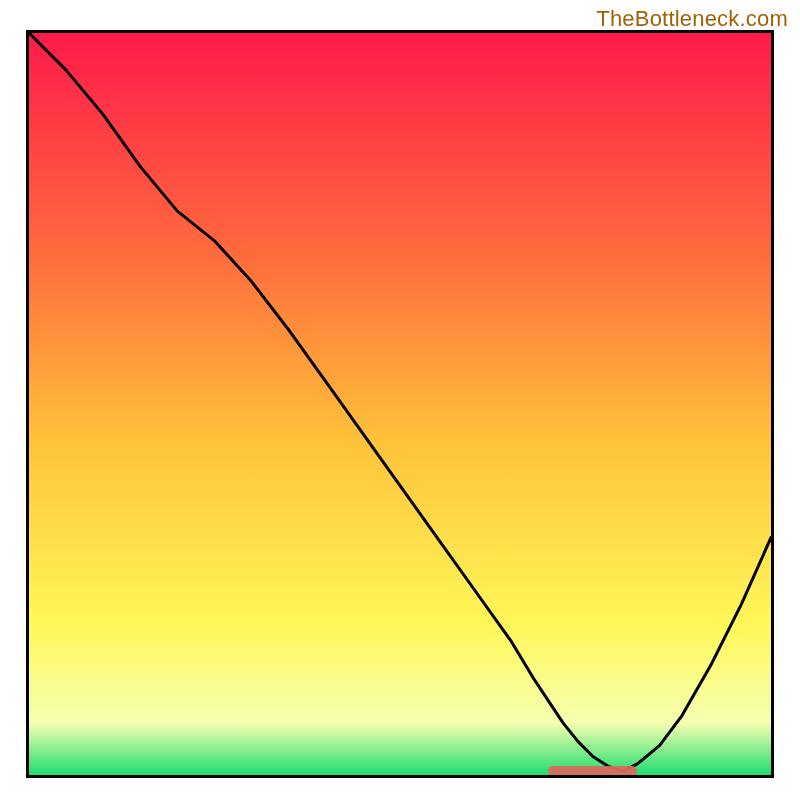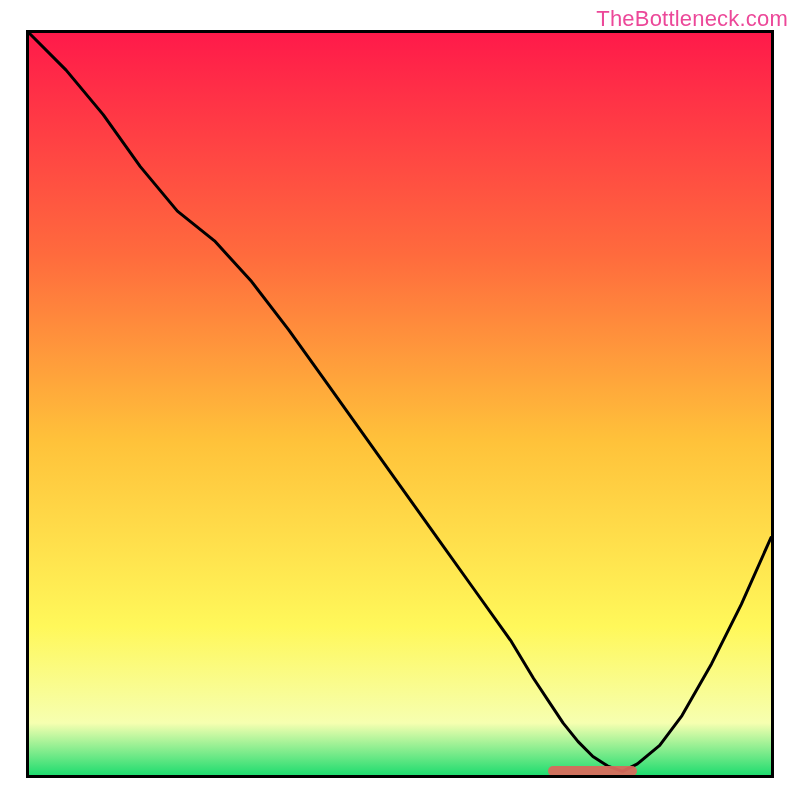--- a/index.html
+++ b/index.html
@@ -14,21 +14,21 @@
   .frame {
     position: relative;
     width: 800px;
     height: 800px;
   }
   .attribution {
     position: absolute;
     top: 6px;
     right: 12px;
     font-size: 22px;
-    color: #ec4899;
+    color: #a16207;
     font-weight: 500;
     letter-spacing: 0.2px;
   }
   .plot-box {
     position: absolute;
     left: 26px;
     top: 30px;
     width: 748px;
     height: 748px;
     border: 3px solid #000;

